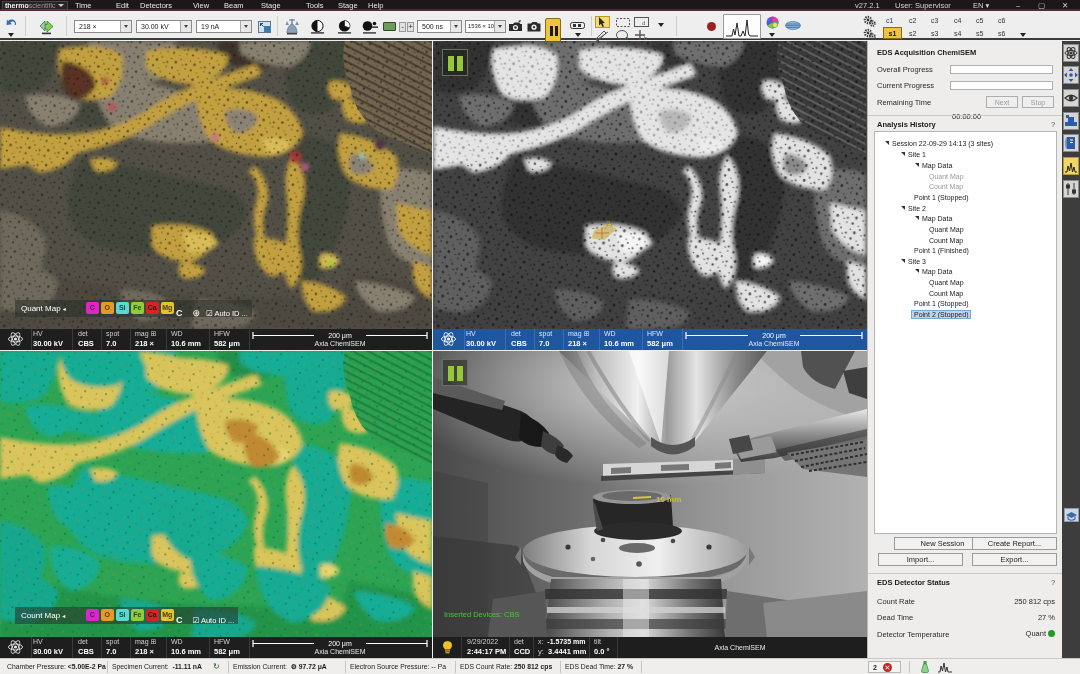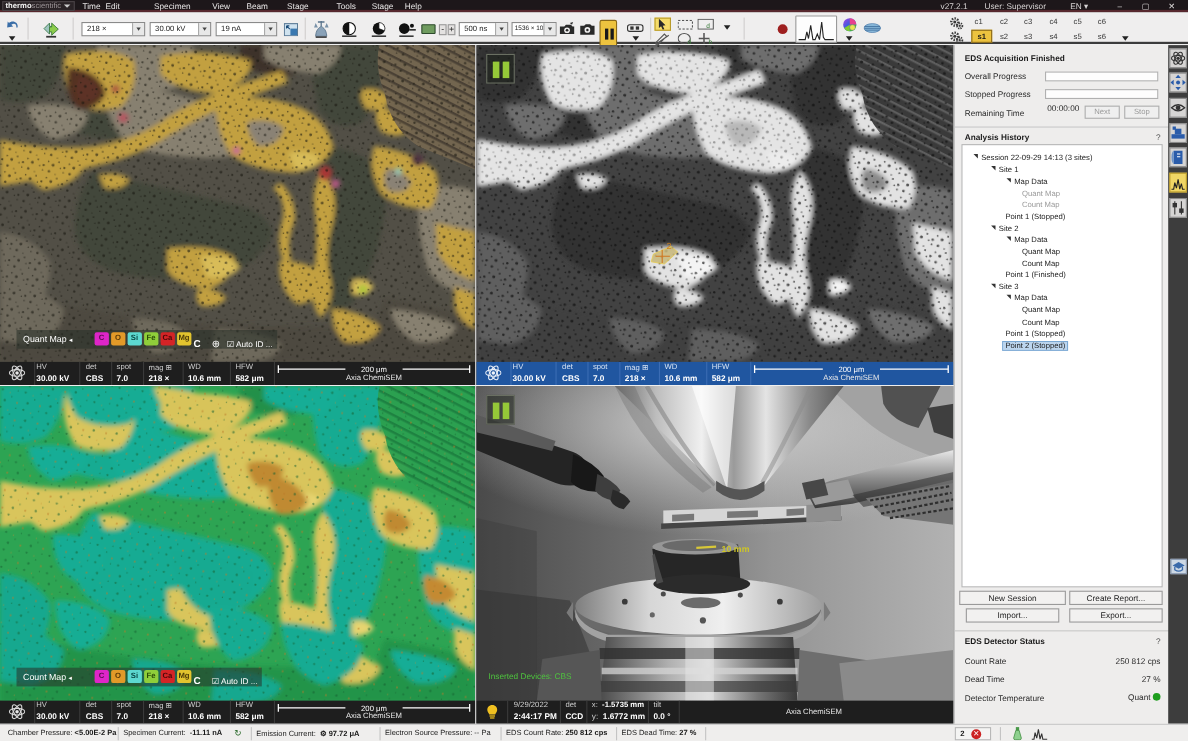--- a/index.html
+++ b/index.html
@@ -91,22 +91,22 @@
 .st { position:absolute; top:4px; white-space:nowrap; }
 .stsep { position:absolute; top:2px; width:1px; height:12px; background:#c4c4c4; }
 </style>
 </head>
 <body>
 <div id="root">
 
   <div id="menubar">
     <div id="logo"><b>thermo</b><span>scientific</span><i class="dd"></i></div>
     <div class="menu" style="left:75px">Time</div>
-    <div class="menu" style="left:96px">Edit</div>
-    <div class="menu" style="left:140px">Specimen</div>
+    <div class="menu" style="left:116px">Edit</div>
+    <div class="menu" style="left:140px">Detectors</div>
     <div class="menu" style="left:193px">View</div>
     <div class="menu" style="left:224px">Beam</div>
     <div class="menu" style="left:261px">Stage</div>
     <div class="menu" style="left:306px">Tools</div>
     <div class="menu" style="left:338px">Stage</div>
     <div class="menu" style="left:368px">Help</div>
     <div id="winctl" style="left:855px">v27.2.1</div>
     <div id="winctl" style="left:895px">User: Supervisor</div>
     <div id="winctl" style="left:973px">EN ▾</div>
     <div id="winctl" style="left:1016px">–</div>
@@ -732,37 +732,37 @@
           <rect x="3.5" y="11" width="4" height="1.4" fill="#caa21a"></rect>
         </svg>
       <div class="db-sep" style="left:28px"></div>
       <div class="db-lbl" style="left:34px">9/29/2022</div>
         <div class="db-val" style="left:34px">2:44:17 PM</div>
       <div class="db-sep" style="left:76px"></div>
       <div class="db-lbl" style="left:81px">det</div>
         <div class="db-val" style="left:81px">CCD</div>
       <div class="db-sep" style="left:100px"></div>
       <div class="db-lbl" style="left:105px">x:&nbsp; <b style="color:#fff">-1.5735 mm</b></div>
-        <div class="db-val" style="left:105px;font-weight:normal;color:#cfcfcf">y:&nbsp; <b style="color:#fff">1.6772 mm</b></div>
+        <div class="db-val" style="left:105px;font-weight:normal;color:#cfcfcf">y:&nbsp; <b style="color:#fff">3.4441 mm</b></div>
       <div class="db-sep" style="left:156px"></div>
       <div class="db-lbl" style="left:161px">tilt</div>
         <div class="db-val" style="left:161px">0.0 °</div>
       <div class="db-sep" style="left:184px"></div>
       <div class="db-brand" style="left:180px;width:254px;text-align:center;top:7px">Axia ChemiSEM</div>
     </div>
   </div>
 
   <div id="rpanel">
-    <div class="abs ptitle" style="left:9px;top:7px">EDS Acquisition Finished</div>
+    <div class="abs ptitle" style="left:9px;top:7px">EDS Acquisition ChemiSEM</div>
     <div class="abs plbl" style="left:9px;top:24px">Overall Progress</div>
     <div class="pbar" style="left:82px;top:24px;width:103px"></div>
-    <div class="abs plbl" style="left:9px;top:40px">Stopped Progress</div>
+    <div class="abs plbl" style="left:9px;top:40px">Current Progress</div>
     <div class="pbar" style="left:82px;top:40px;width:103px"></div>
     <div class="abs plbl" style="left:9px;top:57px">Remaining Time</div>
-    <div class="abs plbl" style="left:84px;top:53px">00:00:00</div>
+    <div class="abs plbl" style="left:84px;top:71px">00:00:00</div>
     <div class="pbtn" style="left:118px;top:55px;width:32px;height:12px;line-height:11px">Next</div>
     <div class="pbtn" style="left:154px;top:55px;width:32px;height:12px;line-height:11px">Stop</div>
     <div class="abs" style="left:0;top:74px;width:195px;height:1px;background:#c8c8c8"></div>
     <div class="abs ptitle" style="left:9px;top:79px">Analysis History</div>
     <div class="abs" style="left:183px;top:79px;font-size:7.5px;color:#555">?</div>
     <div id="tree">
       <div class="ti tgl" style="left:10px;top:8px">Session 22-09-29 14:13 (3 sites)</div>
       <div class="ti tgl" style="left:26px;top:19px">Site 1</div>
       <div class="ti tgl" style="left:40px;top:30px">Map Data</div>
       <div class="ti" style="left:54px;top:41px;color:#999">Quant Map</div>
@@ -773,21 +773,21 @@
       <div class="ti" style="left:54px;top:94px">Quant Map</div>
       <div class="ti" style="left:54px;top:105px">Count Map</div>
       <div class="ti" style="left:39px;top:115px">Point 1 (Finished)</div>
       <div class="ti tgl" style="left:26px;top:126px">Site 3</div>
       <div class="ti tgl" style="left:40px;top:136px">Map Data</div>
       <div class="ti" style="left:54px;top:147px">Quant Map</div>
       <div class="ti" style="left:54px;top:158px">Count Map</div>
       <div class="ti" style="left:39px;top:168px">Point 1 (Stopped)</div>
       <div class="ti" style="left:39px;top:179px;background:#bcd5ee;outline:1px solid #7aa8d4;padding:0 2px;margin-left:-2px">Point 2 (Stopped)</div>
     </div>
-    <div class="pbtn2" style="left:4px;top:496px;width:97px;height:13px;line-height:12px">New Session</div>
+    <div class="pbtn2" style="left:26px;top:496px;width:97px;height:13px;line-height:12px">New Session</div>
     <div class="pbtn2" style="left:104px;top:496px;width:85px;height:13px;line-height:12px">Create Report...</div>
     <div class="pbtn2" style="left:10px;top:512px;width:85px;height:13px;line-height:12px">Import...</div>
     <div class="pbtn2" style="left:104px;top:512px;width:85px;height:13px;line-height:12px">Export...</div>
     <div class="abs" style="left:0;top:532px;width:195px;height:1px;background:#c8c8c8"></div>
     <div class="abs ptitle" style="left:9px;top:537px">EDS Detector Status</div>
     <div class="abs" style="left:183px;top:537px;font-size:7.5px;color:#555">?</div>
     <div class="abs plbl" style="left:9px;top:556px">Count Rate</div>
     <div class="abs plbl" style="left:0;top:556px;width:187px;text-align:right">250 812 cps</div>
     <div class="abs plbl" style="left:9px;top:572px">Dead Time</div>
     <div class="abs plbl" style="left:0;top:572px;width:187px;text-align:right">27 %</div>

